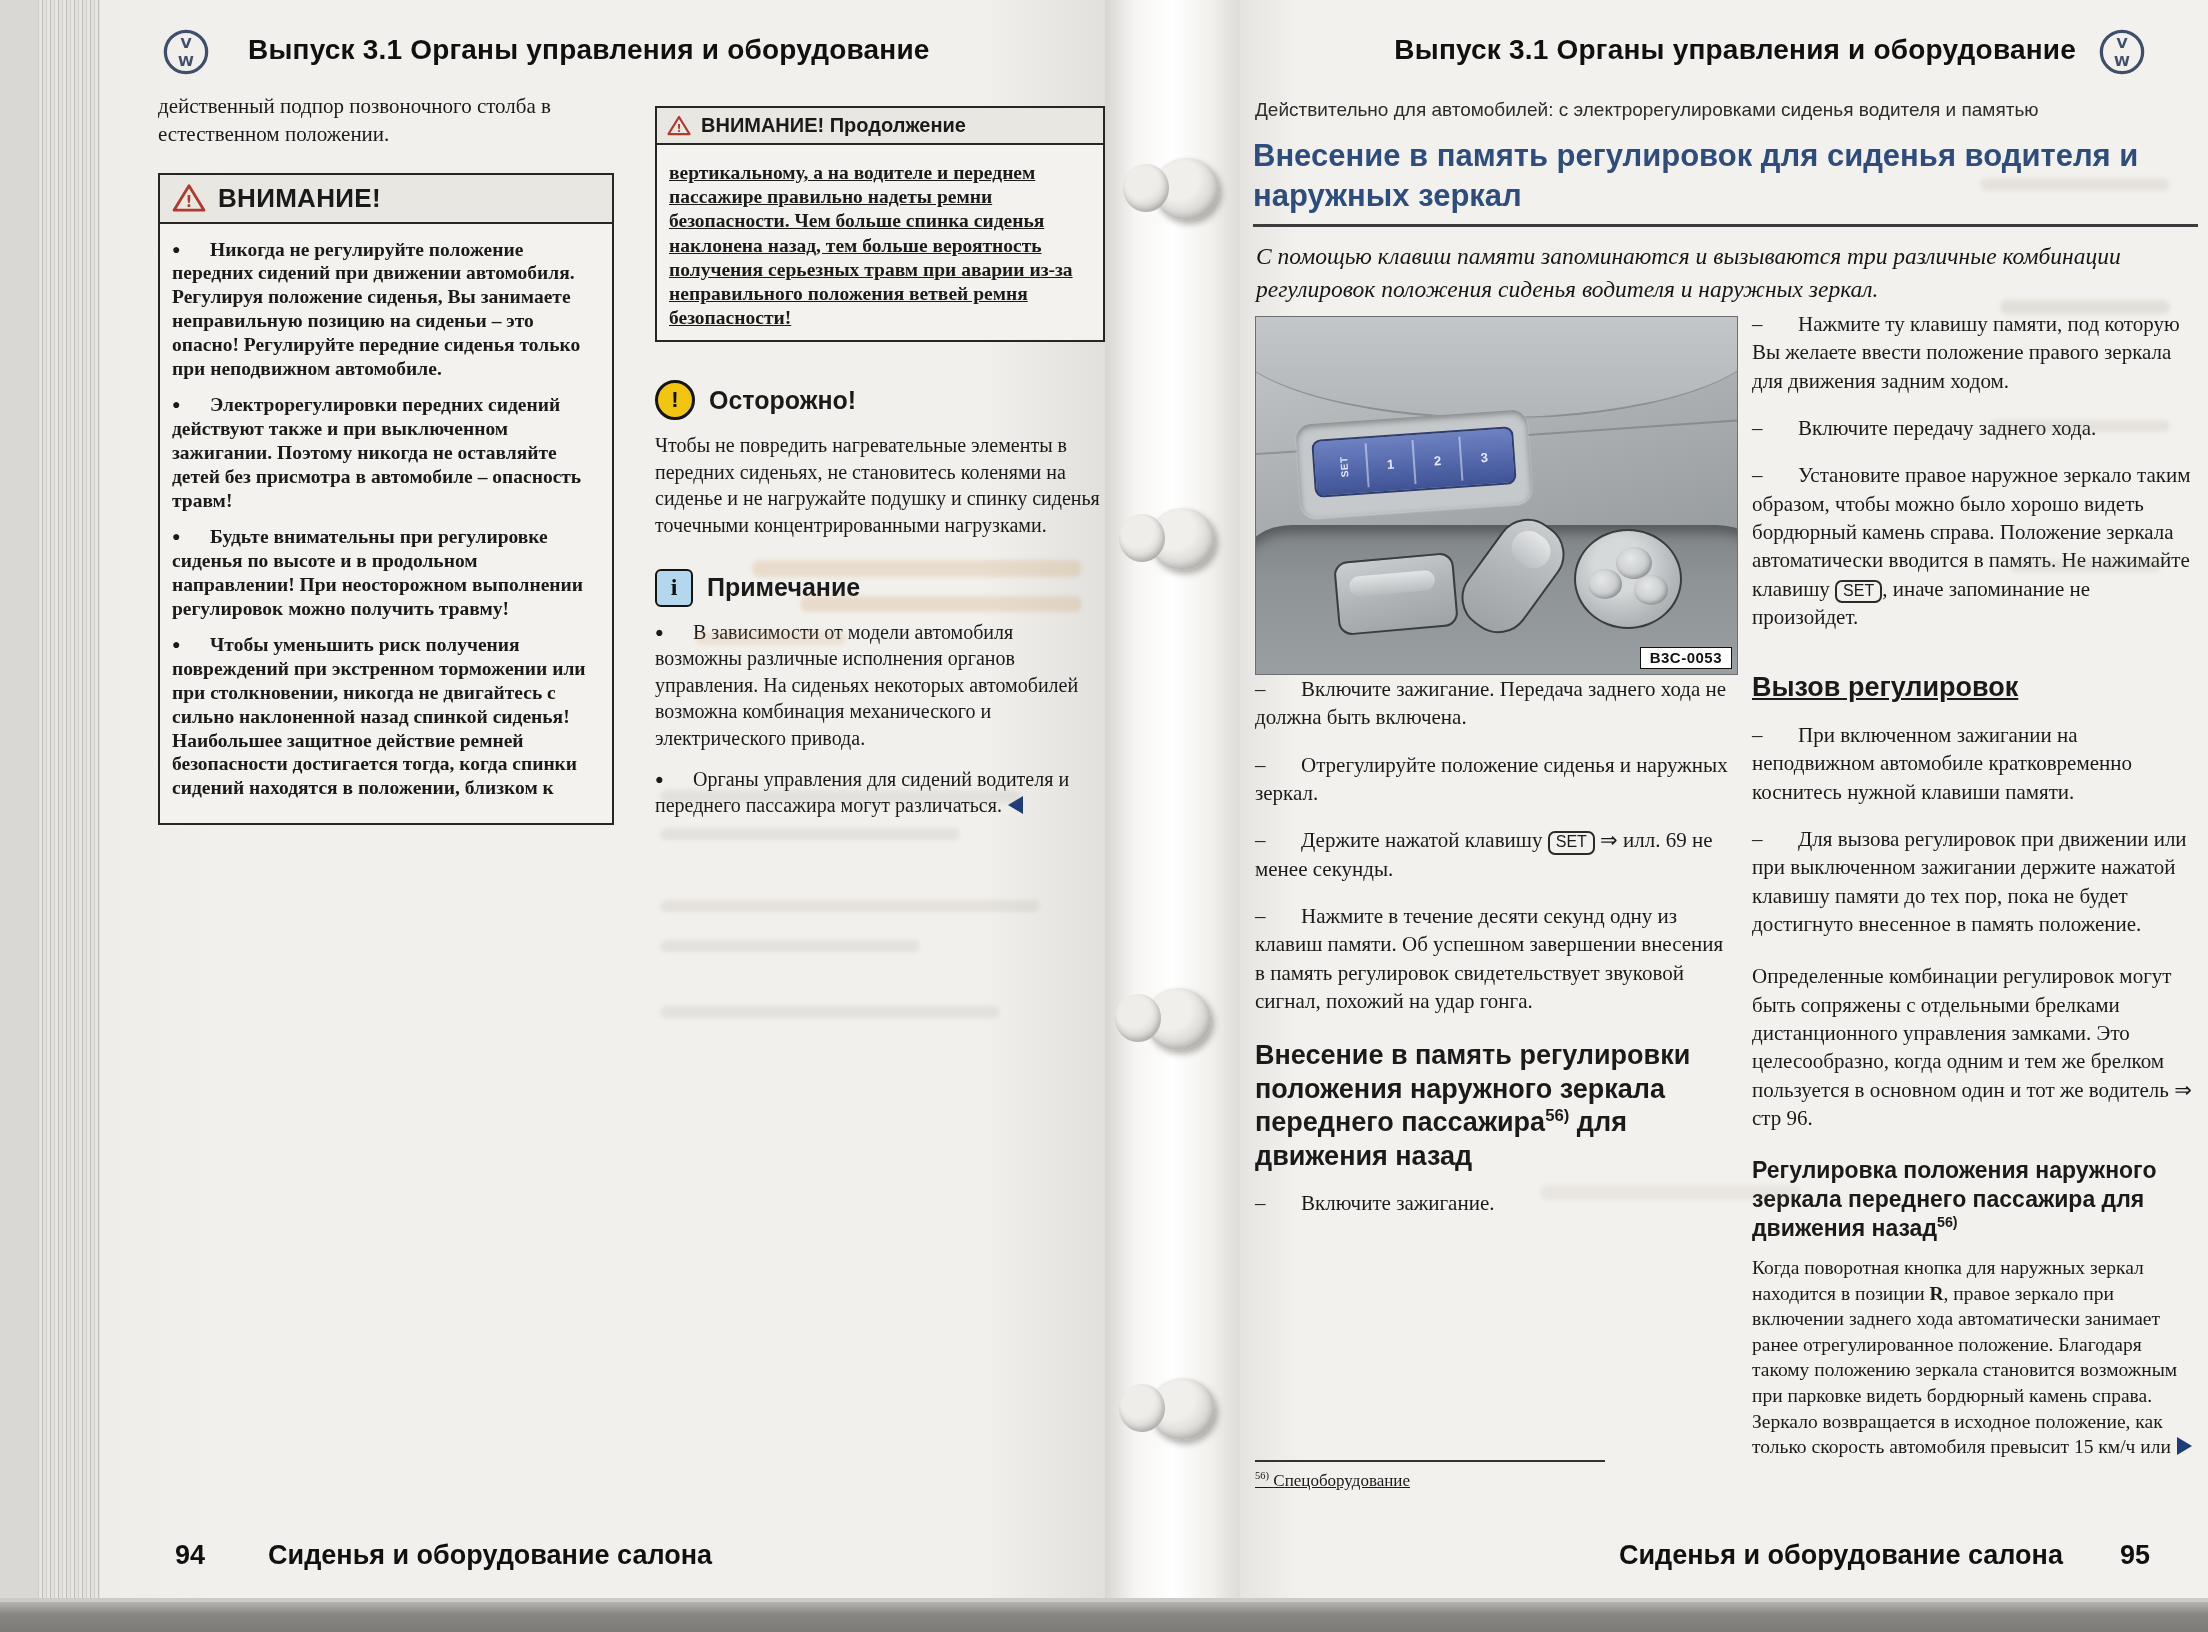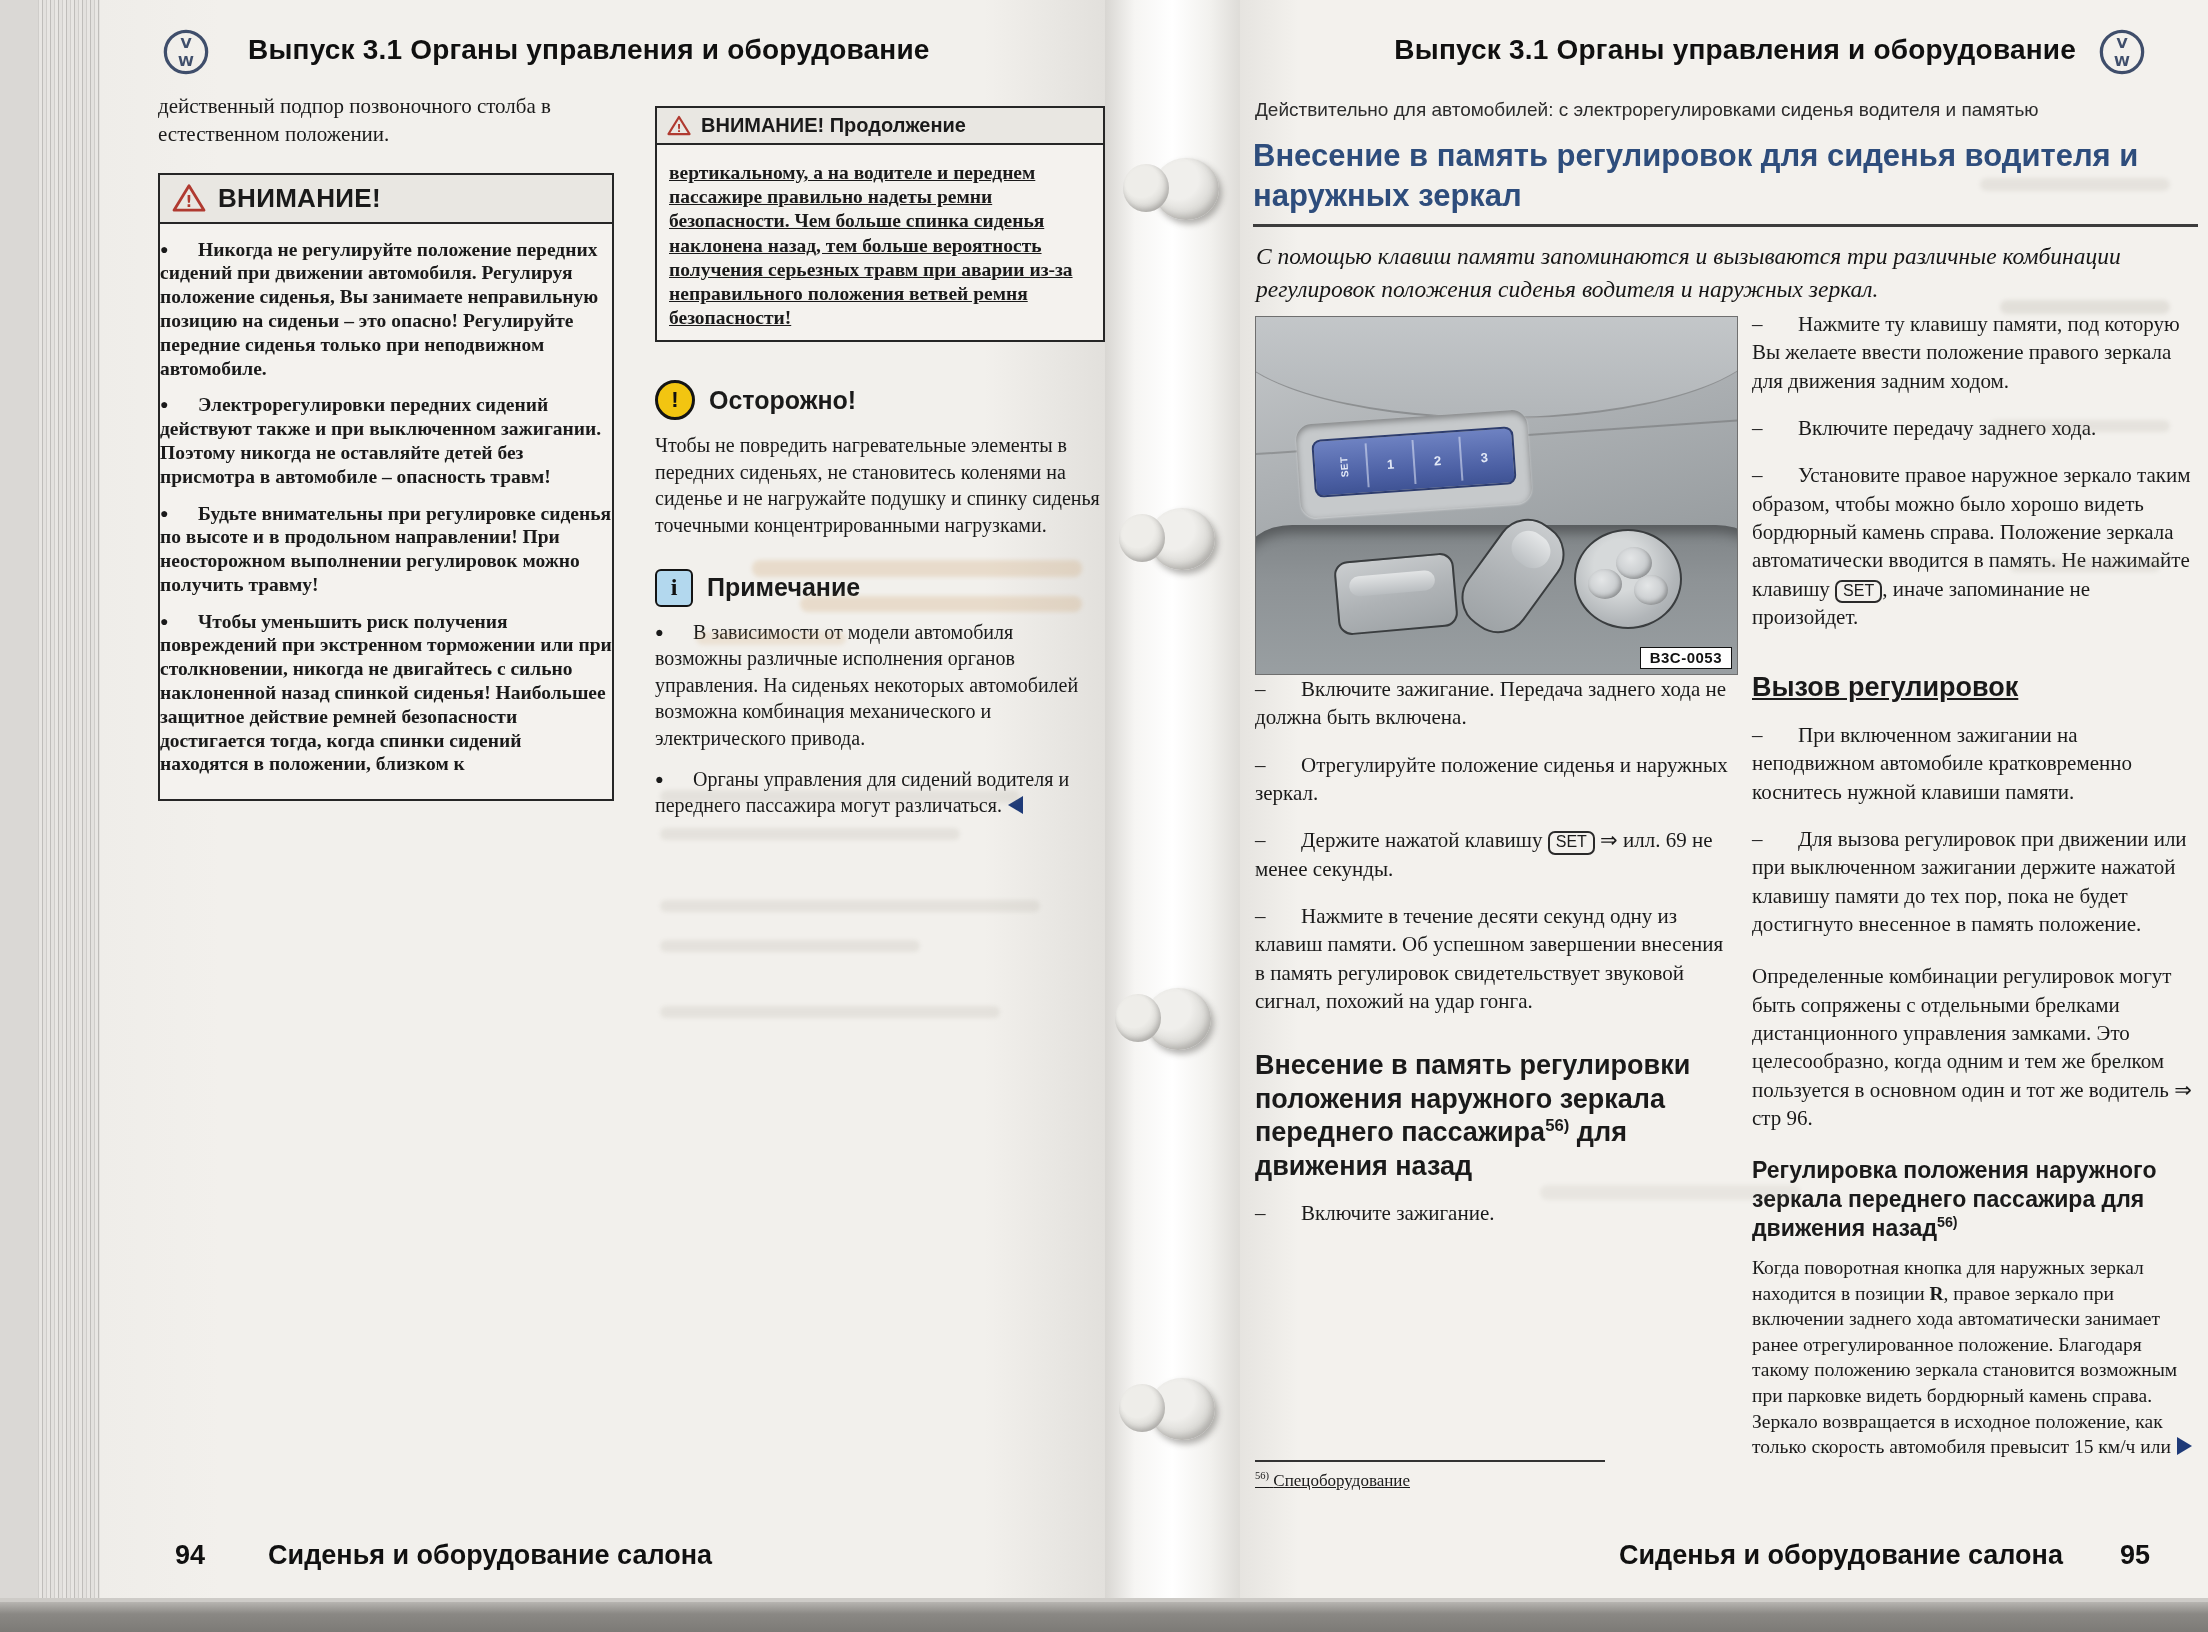--- a/index.html
+++ b/index.html
@@ -40,21 +40,21 @@
   .dash,.bmark{display:inline-block;}
   .dash{width:46px;}
   .bmark{width:38px;font-size:.72em;vertical-align:2px;}
 
   
   .lp-col1{position:absolute;left:58px;top:92px;width:456px;}
   .lp-intro{font-size:21px;line-height:1.35;}
   .warnbox{margin-top:24px;border:2.5px solid #262626;background:#f4f2ee;}
   .warnbox-hd{display:flex;align-items:center;gap:12px;padding:8px 12px;background:#e9e7e2;border-bottom:2.5px solid #262626;}
   .warnbox-hd .t{font:bold 26px "Liberation Sans",sans-serif;letter-spacing:.3px;}
-  .warnbox-bd{padding:14px 0 10px;}
+  .warnbox-bd{padding:14px 12px 10px;}
   .warnbox-bd p{margin:0 0 13px;font-weight:bold;font-size:19.5px;line-height:1.22;}
   .contbox{border:2px solid #262626;background:#f4f2ee;}
   .contbox-hd{display:flex;align-items:center;gap:10px;padding:6px 10px;background:#e9e7e2;border-bottom:2px solid #262626;}
   .contbox-hd .t{font:bold 20px "Liberation Sans",sans-serif;}
   .contbox-bd{padding:16px 12px 10px;font-weight:bold;font-size:19.5px;line-height:1.24;text-decoration:underline;}
   .lp-col2{position:absolute;left:555px;top:106px;width:450px;}
   .sec-hd{display:flex;align-items:center;gap:14px;margin:0 0 12px;}
   .sec-hd .t{font:bold 25px "Liberation Sans",sans-serif;}
   .caution-ico{width:34px;height:34px;border-radius:50%;background:#f2c511;border:3px solid #141414;
     display:flex;align-items:center;justify-content:center;font:bold 22px "Liberation Sans",sans-serif;color:#111;}
@@ -257,21 +257,21 @@
         <div class="photo-label">B3C-0053</div>
       </div>
 
 
 
       <p class="ditem"><span class="dash">–</span><span>Включите зажигание. Передача заднего хода не должна быть включена.</span></p>
       <p class="ditem"><span class="dash">–</span><span>Отрегулируйте положение сиденья и наружных зеркал.</span></p>
       <p class="ditem"><span class="dash">–</span><span>Держите нажатой клавишу</span> <span class="keycap">SET</span> <span>⇒ илл. 69 не менее секунды.</span></p>
       <p class="ditem"><span class="dash">–</span><span>Нажмите в течение десяти секунд одну из клавиш памяти. Об успешном завершении внесения в память регулировок свидетельствует звуковой сигнал, похожий на удар гонга.</span></p>
 
-      <div class="h2" style="margin-top:34px;">
+      <div class="h2" style="margin-top:24px;">
         <span>Внесение в память регулировки положения наружного зеркала переднего пассажира</span><sup>56)</sup> <span>для движения назад</span>
       </div>
       <p class="ditem"><span class="dash">–</span><span>Включите зажигание.</span></p>
     </div>
 
     <div class="footnote">
       <div class="fn-rule"></div>
       <div class="fn-text"><sup>56)</sup> <span>Спецоборудование</span></div>
     </div>
 

